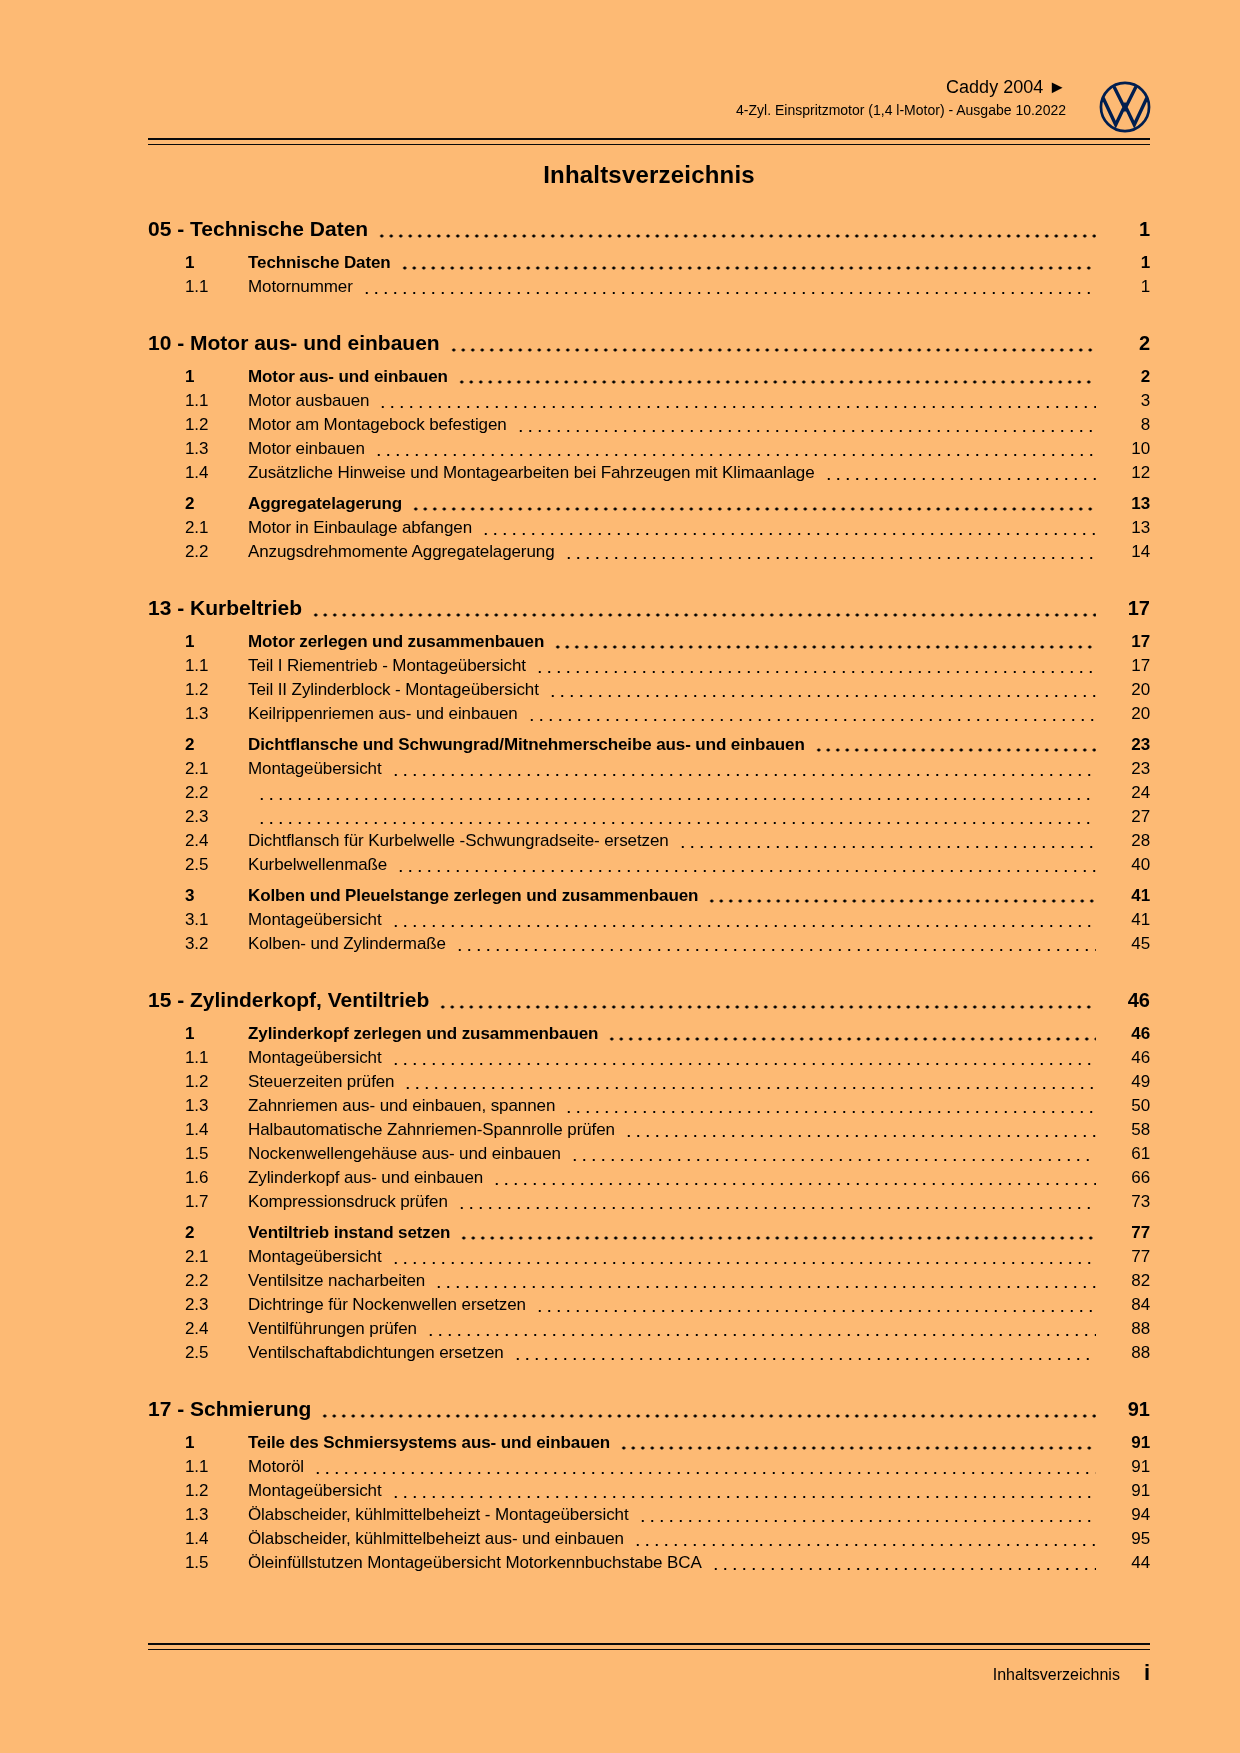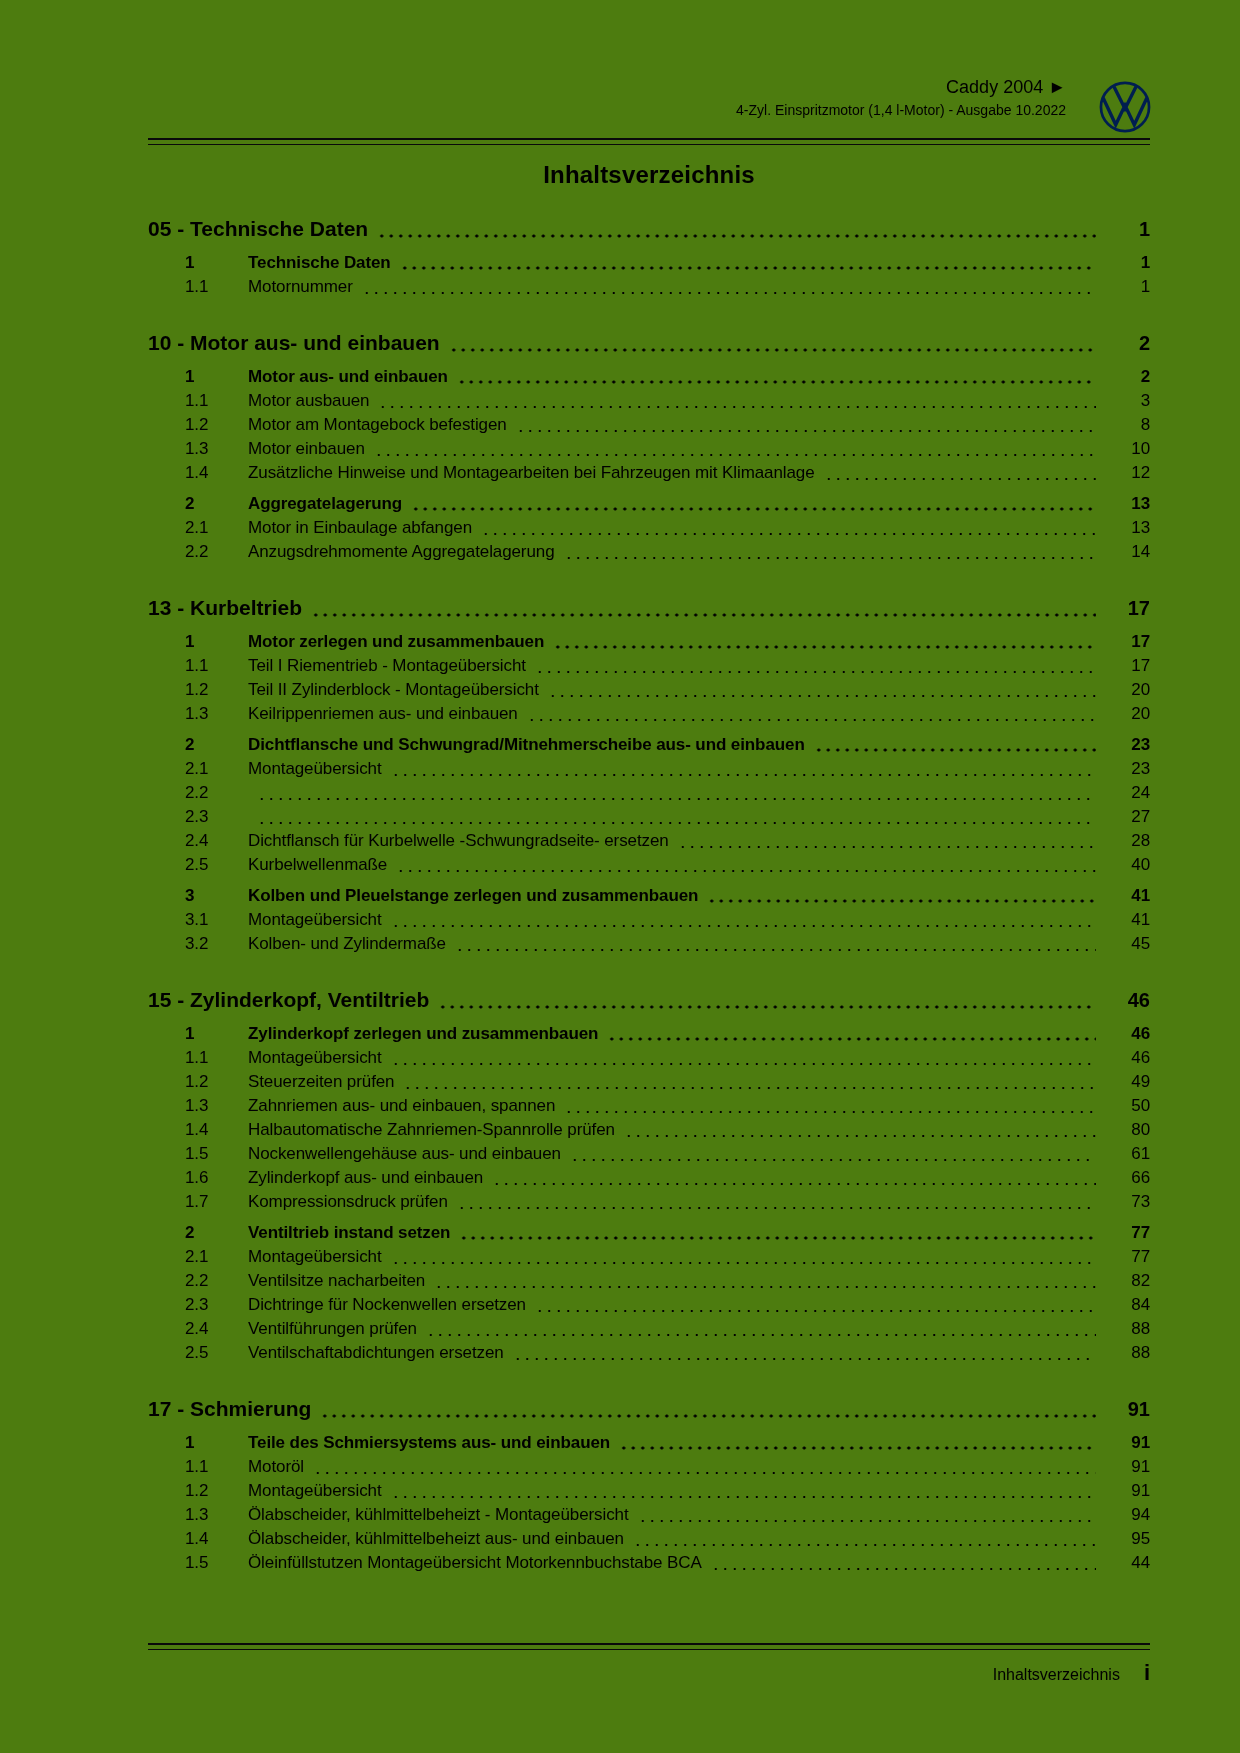--- a/index.html
+++ b/index.html
@@ -1,19 +1,19 @@
 <!DOCTYPE html>
 <html><head>
 <meta charset="utf-8">
 <style>
   html,body{margin:0;padding:0;background:#ffffff;}
   .page{
     position:relative;
     width:1240px;height:1753px;
-    background:#4d7c0f;
+    background:#fdba74;
     overflow:hidden;
     font-family:"Liberation Sans","DejaVu Sans",sans-serif;
     color:#000;
   }
   
   .hdr{position:relative;margin:76px 90px 0 148px;}
   .hdr-text{text-align:right;padding-right:84px;}
   .hdr-line1{font-size:18px;line-height:23px;}
   .hdr-line2{font-size:14px;line-height:23px;}
   .vw-logo{position:absolute;right:-2px;top:4px;width:54px;height:54px;}
@@ -270,21 +270,21 @@
         <div class="row entry-row">
           <span class="num">1.3</span>
           <span class="etitle">Zahnriemen aus- und einbauen, spannen</span>
           <span class="leader"></span>
           <span class="pg">50</span>
         </div>
         <div class="row entry-row">
           <span class="num">1.4</span>
           <span class="etitle">Halbautomatische Zahnriemen-Spannrolle prüfen</span>
           <span class="leader"></span>
-          <span class="pg">80</span>
+          <span class="pg">58</span>
         </div>
         <div class="row entry-row">
           <span class="num">1.5</span>
           <span class="etitle">Nockenwellengehäuse aus- und einbauen</span>
           <span class="leader"></span>
           <span class="pg">61</span>
         </div>
         <div class="row entry-row">
           <span class="num">1.6</span>
           <span class="etitle">Zylinderkopf aus- und einbauen</span>

